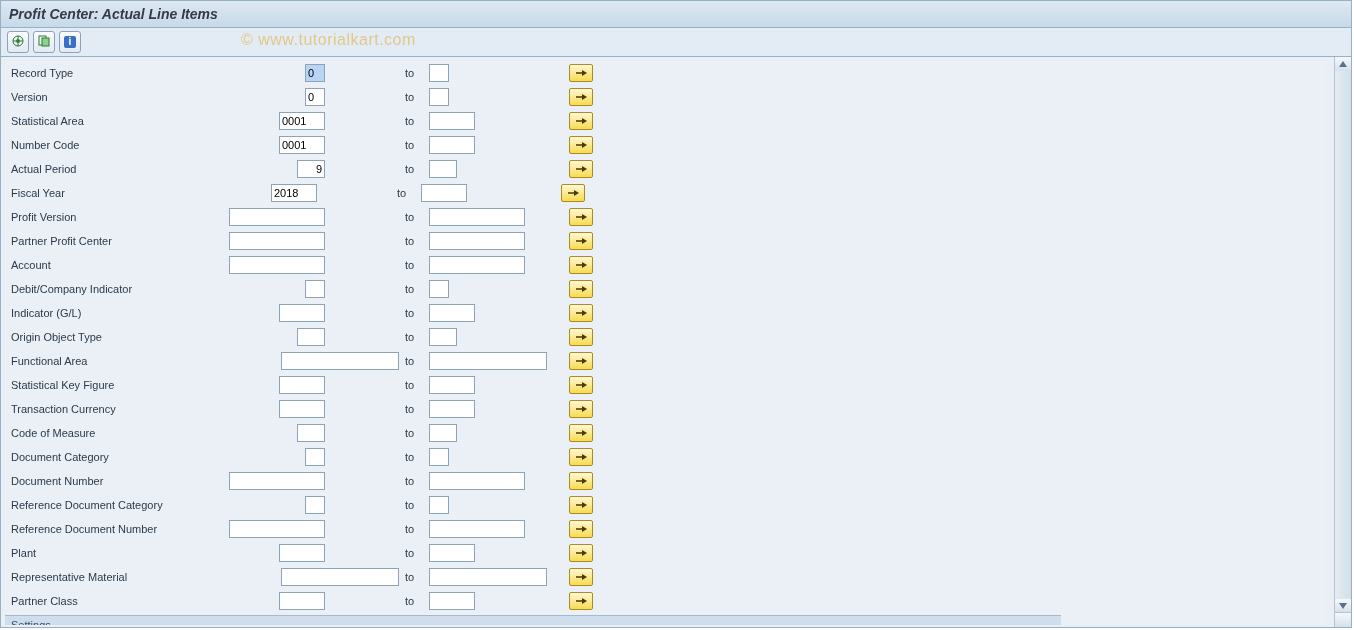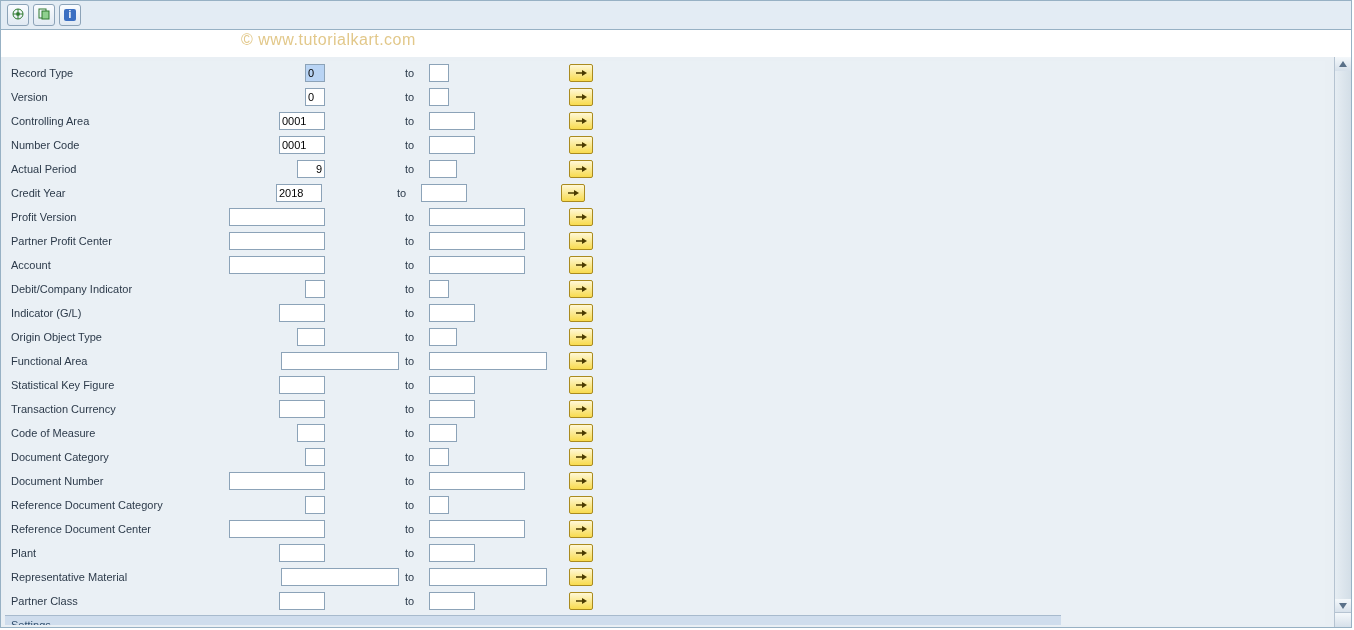--- a/index.html
+++ b/index.html
@@ -160,20 +160,23 @@
     position:absolute;
     right:0; bottom:0; height:14px; width:16px;
     background: linear-gradient(#f4f8fb,#d6e0ea);
     border-top:1px solid #b5c3d1; border-left:1px solid #b5c3d1;
   }
 </style>
 </head>
 <body>
 
 <div class="outer">
+  <div class="title-bar">
+    <span>Profit Center: Actual Line Items</span>
+  </div>
 
   <div class="toolbar">
     <div class="tb-btn">
       <span class="ico-exec">
         <svg width="12" height="12" viewBox="0 0 12 12">
             <circle cx="6" cy="6" r="5" fill="none" stroke="#2f7a2f" stroke-width="1"></circle>
             <circle cx="6" cy="6" r="2" fill="#2f7a2f"></circle>
             <line x1="6" y1="1" x2="6" y2="4" stroke="#2f7a2f"></line>
             <line x1="6" y1="8" x2="6" y2="11" stroke="#2f7a2f"></line>
             <line x1="1" y1="6" x2="4" y2="6" stroke="#2f7a2f"></line>
@@ -234,21 +237,21 @@
               <span>
                 <svg width="12" height="10" viewBox="0 0 12 10">
                   <line x1="1" y1="5" x2="8" y2="5" stroke="#4a3a00" stroke-width="1.5"></line>
                   <polygon points="7,2 12,5 7,8" fill="#4a3a00"></polygon>
                 </svg>
               </span>
             </div>
           </div>
         </div>
         <div class="row">
-          <div class="lbl">Controlling Area</div>
+          <div class="lbl">Statistical Area</div>
           <div class="cell-from" style="justify-content:flex-end; width:44px;">
             <input class="sap w-sm" value="0001" style="">
           </div>
           <div style="width:80px"></div>
           <div class="to-lbl">to</div>
           <div class="cell-to" style="justify-content:flex-start;">
             <input class="sap w-sm" value="" style="">
           </div>
           <div class="cell-btn">
             <div class="more-btn">
@@ -297,22 +300,22 @@
               <span>
                 <svg width="12" height="10" viewBox="0 0 12 10">
                   <line x1="1" y1="5" x2="8" y2="5" stroke="#4a3a00" stroke-width="1.5"></line>
                   <polygon points="7,2 12,5 7,8" fill="#4a3a00"></polygon>
                 </svg>
               </span>
             </div>
           </div>
         </div>
         <div class="row">
-          <div class="lbl">Credit Year</div>
-          <div class="cell-from" style="justify-content:center; width:36px;">
+          <div class="lbl">Fiscal Year</div>
+          <div class="cell-from" style="justify-content:flex-end; width:36px;">
             <input class="sap w-sm" value="2018" style="">
           </div>
           <div style="width:80px"></div>
           <div class="to-lbl">to</div>
           <div class="cell-to" style="justify-content:flex-start;">
             <input class="sap w-sm" value="" style="">
           </div>
           <div class="cell-btn">
             <div class="more-btn">
               <span>
@@ -591,21 +594,21 @@
               <span>
                 <svg width="12" height="10" viewBox="0 0 12 10">
                   <line x1="1" y1="5" x2="8" y2="5" stroke="#4a3a00" stroke-width="1.5"></line>
                   <polygon points="7,2 12,5 7,8" fill="#4a3a00"></polygon>
                 </svg>
               </span>
             </div>
           </div>
         </div>
         <div class="row">
-          <div class="lbl">Reference Document Center</div>
+          <div class="lbl">Reference Document Number</div>
           <div class="cell-from" style="justify-content:flex-end; width:44px;">
             <input class="sap w-lg" value="" style="">
           </div>
           <div style="width:80px"></div>
           <div class="to-lbl">to</div>
           <div class="cell-to" style="justify-content:flex-start;">
             <input class="sap w-lg" value="" style="">
           </div>
           <div class="cell-btn">
             <div class="more-btn">

